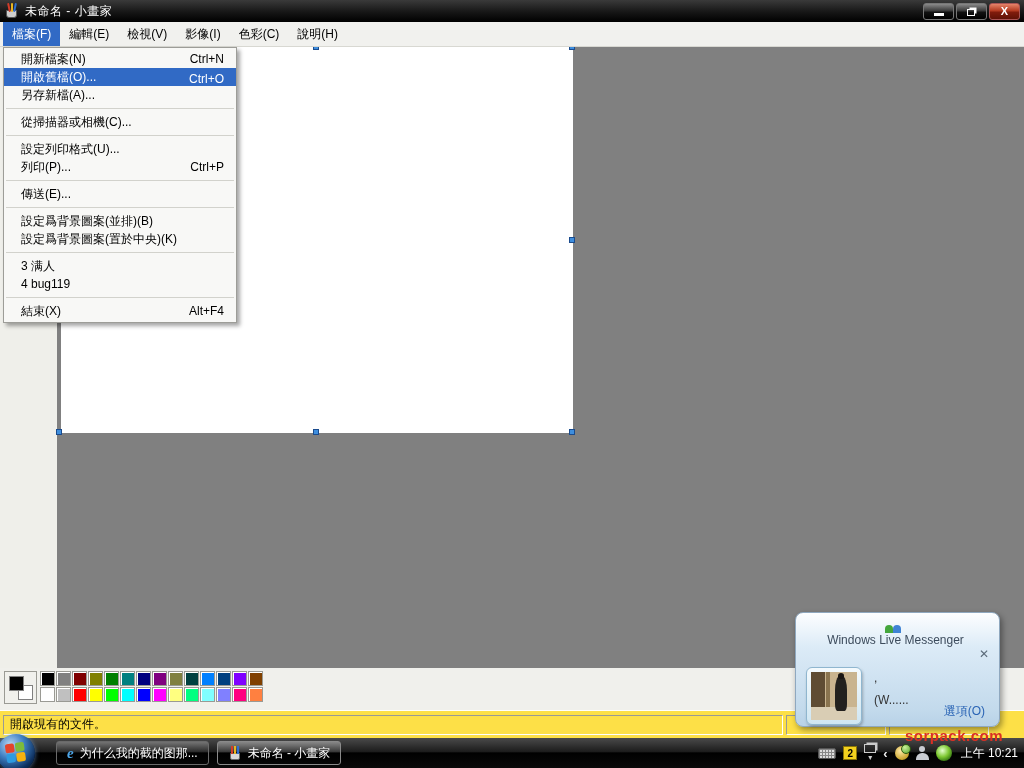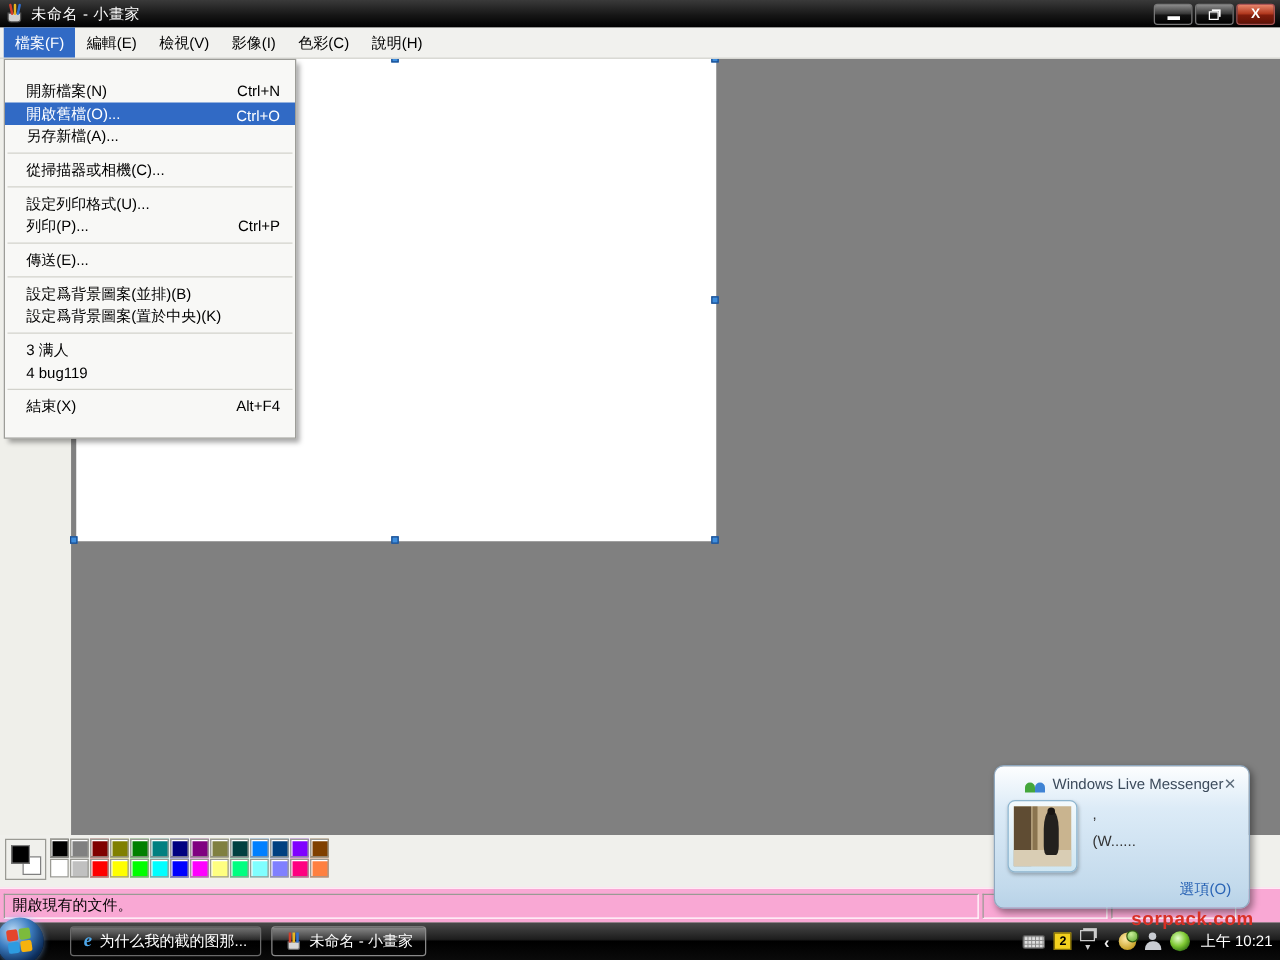--- a/index.html
+++ b/index.html
@@ -30,37 +30,37 @@
   .menubar .mitem.active { background:#316ac5; color:#fff; }
 
   
   .toolstrip { position:absolute; left:0; top:47px; width:57px; height:621px; background:#efefea; }
   .workspace { position:absolute; left:57px; top:47px; width:967px; height:621px; background:#808080; }
   .canvas { position:absolute; left:61px; top:47px; width:512px; height:386px; background:#ffffff; }
   .handle { position:absolute; width:6px; height:6px; background:#3e8ede; border:1px solid #1b4c8e; }
 
   
   .dropdown { position:absolute; left:3px; top:47px; width:234px; background:#f8f8f6; border:1px solid #9d9d98;
-    box-shadow:3px 3px 4px rgba(0,0,0,.35); padding:16px 0; z-index:20; }
+    box-shadow:3px 3px 4px rgba(0,0,0,.35); padding:2px 0; z-index:20; }
   .mi { height:18px; display:flex; align-items:center; padding:0 12px 0 17px; color:#000; }
   .mi .ms { margin-left:auto; }
   .mi.hl { background:#316ac5; color:#fff;align-items:flex-end; }
   .mi.dis { color:#000000; }
   .msep { height:1px; background:#d2d2cc; margin:4px 2px; }
 
   
   .bottompanel { position:absolute; left:0; top:668px; width:1024px; height:70px; background:#f0f0ec; }
   .fgbg { position:absolute; left:4px; top:3px; width:33px; height:33px; border:1px solid #9a9a94; background:#f0f0ec; }
   .fgsq { position:absolute; left:4px; top:4px; width:15px; height:15px; border:1px solid #808080; }
   .bgsq { position:absolute; left:13px; top:13px; width:15px; height:15px; border:1px solid #808080; }
   .swgrid { position:absolute; left:40px; top:3px; display:grid; grid-template-columns:repeat(14,16px); grid-auto-rows:16px; }
   .sw { width:15px; height:15px; border:1px solid #9a9a94; box-shadow:inset 1px 1px 0 #fff; }
 
   
-  .statusbar { position:absolute; left:0; top:710px; width:1024px; height:28px; background:#f9a8d4; border-top:1px solid #fff; display:flex; align-items:center; }
+  .statusbar { position:absolute; left:0; top:710px; width:1024px; height:28px; background:#fde047; border-top:1px solid #fff; display:flex; align-items:center; }
   .spanel { border:1px solid; border-color:#9a9a94 #fff #fff #9a9a94; height:20px; display:flex; align-items:center; padding:0 6px; margin-left:3px; }
   .spanel.main { width:780px; }
   .spanel.small { width:100px; }
 
   
   .taskbar { position:absolute; left:0; top:738px; width:1024px; height:30px;
     background:linear-gradient(#4a4a4a,#1d1d1d 45%,#000 50%,#0a0a0a); display:flex; align-items:center; }
   .orb { position:absolute; left:-3px; top:-4px; width:38px; height:38px; border-radius:50%;
     background:radial-gradient(circle at 35% 28%, #b8d8f4, #3d7ec2 38%, #0d2e5c 72%, #03101f); box-shadow:0 0 5px rgba(120,180,255,.6); overflow:hidden; }
   .flag { position:absolute; left:9px; top:9px; width:20px; height:20px; transform:rotate(-8deg); display:grid; grid-template-columns:9px 9px; grid-auto-rows:9px; gap:1px; }
@@ -86,21 +86,21 @@
   .tray-badge::after { content:""; position:absolute; right:-2px; top:-2px; width:8px; height:8px; border-radius:50%; background:radial-gradient(circle at 35% 30%, #c9f09a, #5ca42c); border:1px solid #2e5c12; }
   .tray-person { width:13px; height:14px; position:relative; }
   .tray-person::before { content:""; position:absolute; left:3.5px; top:0; width:6px; height:6px; border-radius:50%; background:#c9ccd2; }
   .tray-person::after { content:""; position:absolute; left:0; bottom:0; width:13px; height:7px; border-radius:6px 6px 0 0; background:#c9ccd2; }
   .tray-orb { width:16px; height:16px; border-radius:50%; background:radial-gradient(circle at 40% 35%, #e5ffcf, #7ec832 45%, #2e6e10 80%, #1a4206); }
   .tray-time { color:#fff; font-size:12px; margin-left:2px; }
 
   
   .msn { position:absolute; left:795px; top:612px; width:205px; height:115px; border-radius:8px; border:1px solid #8fa8bf; z-index:30;
     background:linear-gradient(#fdfeff,#dcebf7 30%,#c3daec 85%,#b8d2e7); box-shadow:2px 3px 6px rgba(0,0,0,.4); }
-  .msn-head { display:flex; align-items:center; padding:7px 10px 4px 24px; }
+  .msn-head { display:flex; align-items:center; padding:7px 10px 4px 0;flex-direction:column; }
   .msn-title { color:#3c4b5c; margin-left:6px; }
   .msn-close { margin-left:auto; color:#5c6b7a; font-weight:bold; font-size:12px; }
   .msn-body { display:flex; padding:2px 10px; gap:12px; }
   .msn-thumbframe { width:56px; height:58px; border-radius:6px; border:1px solid #8fb6cf;
     background:linear-gradient(#f4fafd,#cfe6f2); padding:4px; box-shadow:1px 2px 3px rgba(0,0,0,.25); }
   .msn-photo { width:100%; height:100%; position:relative; overflow:hidden; background:#c9b48f; }
   .msn-photo .door { position:absolute; left:0; top:0; width:30%; height:100%; background:#5f4c33; }
   .msn-photo .door2 { position:absolute; left:32%; top:0; width:10%; height:80%; background:#8a744f; }
   .msn-photo .floor { position:absolute; left:0; bottom:0; width:100%; height:28%; background:#d9cdb4; }
   .msn-photo .figure { position:absolute; left:52%; top:8%; width:26%; height:74%; background:#23211e; border-radius:40% 40% 20% 20%; }

